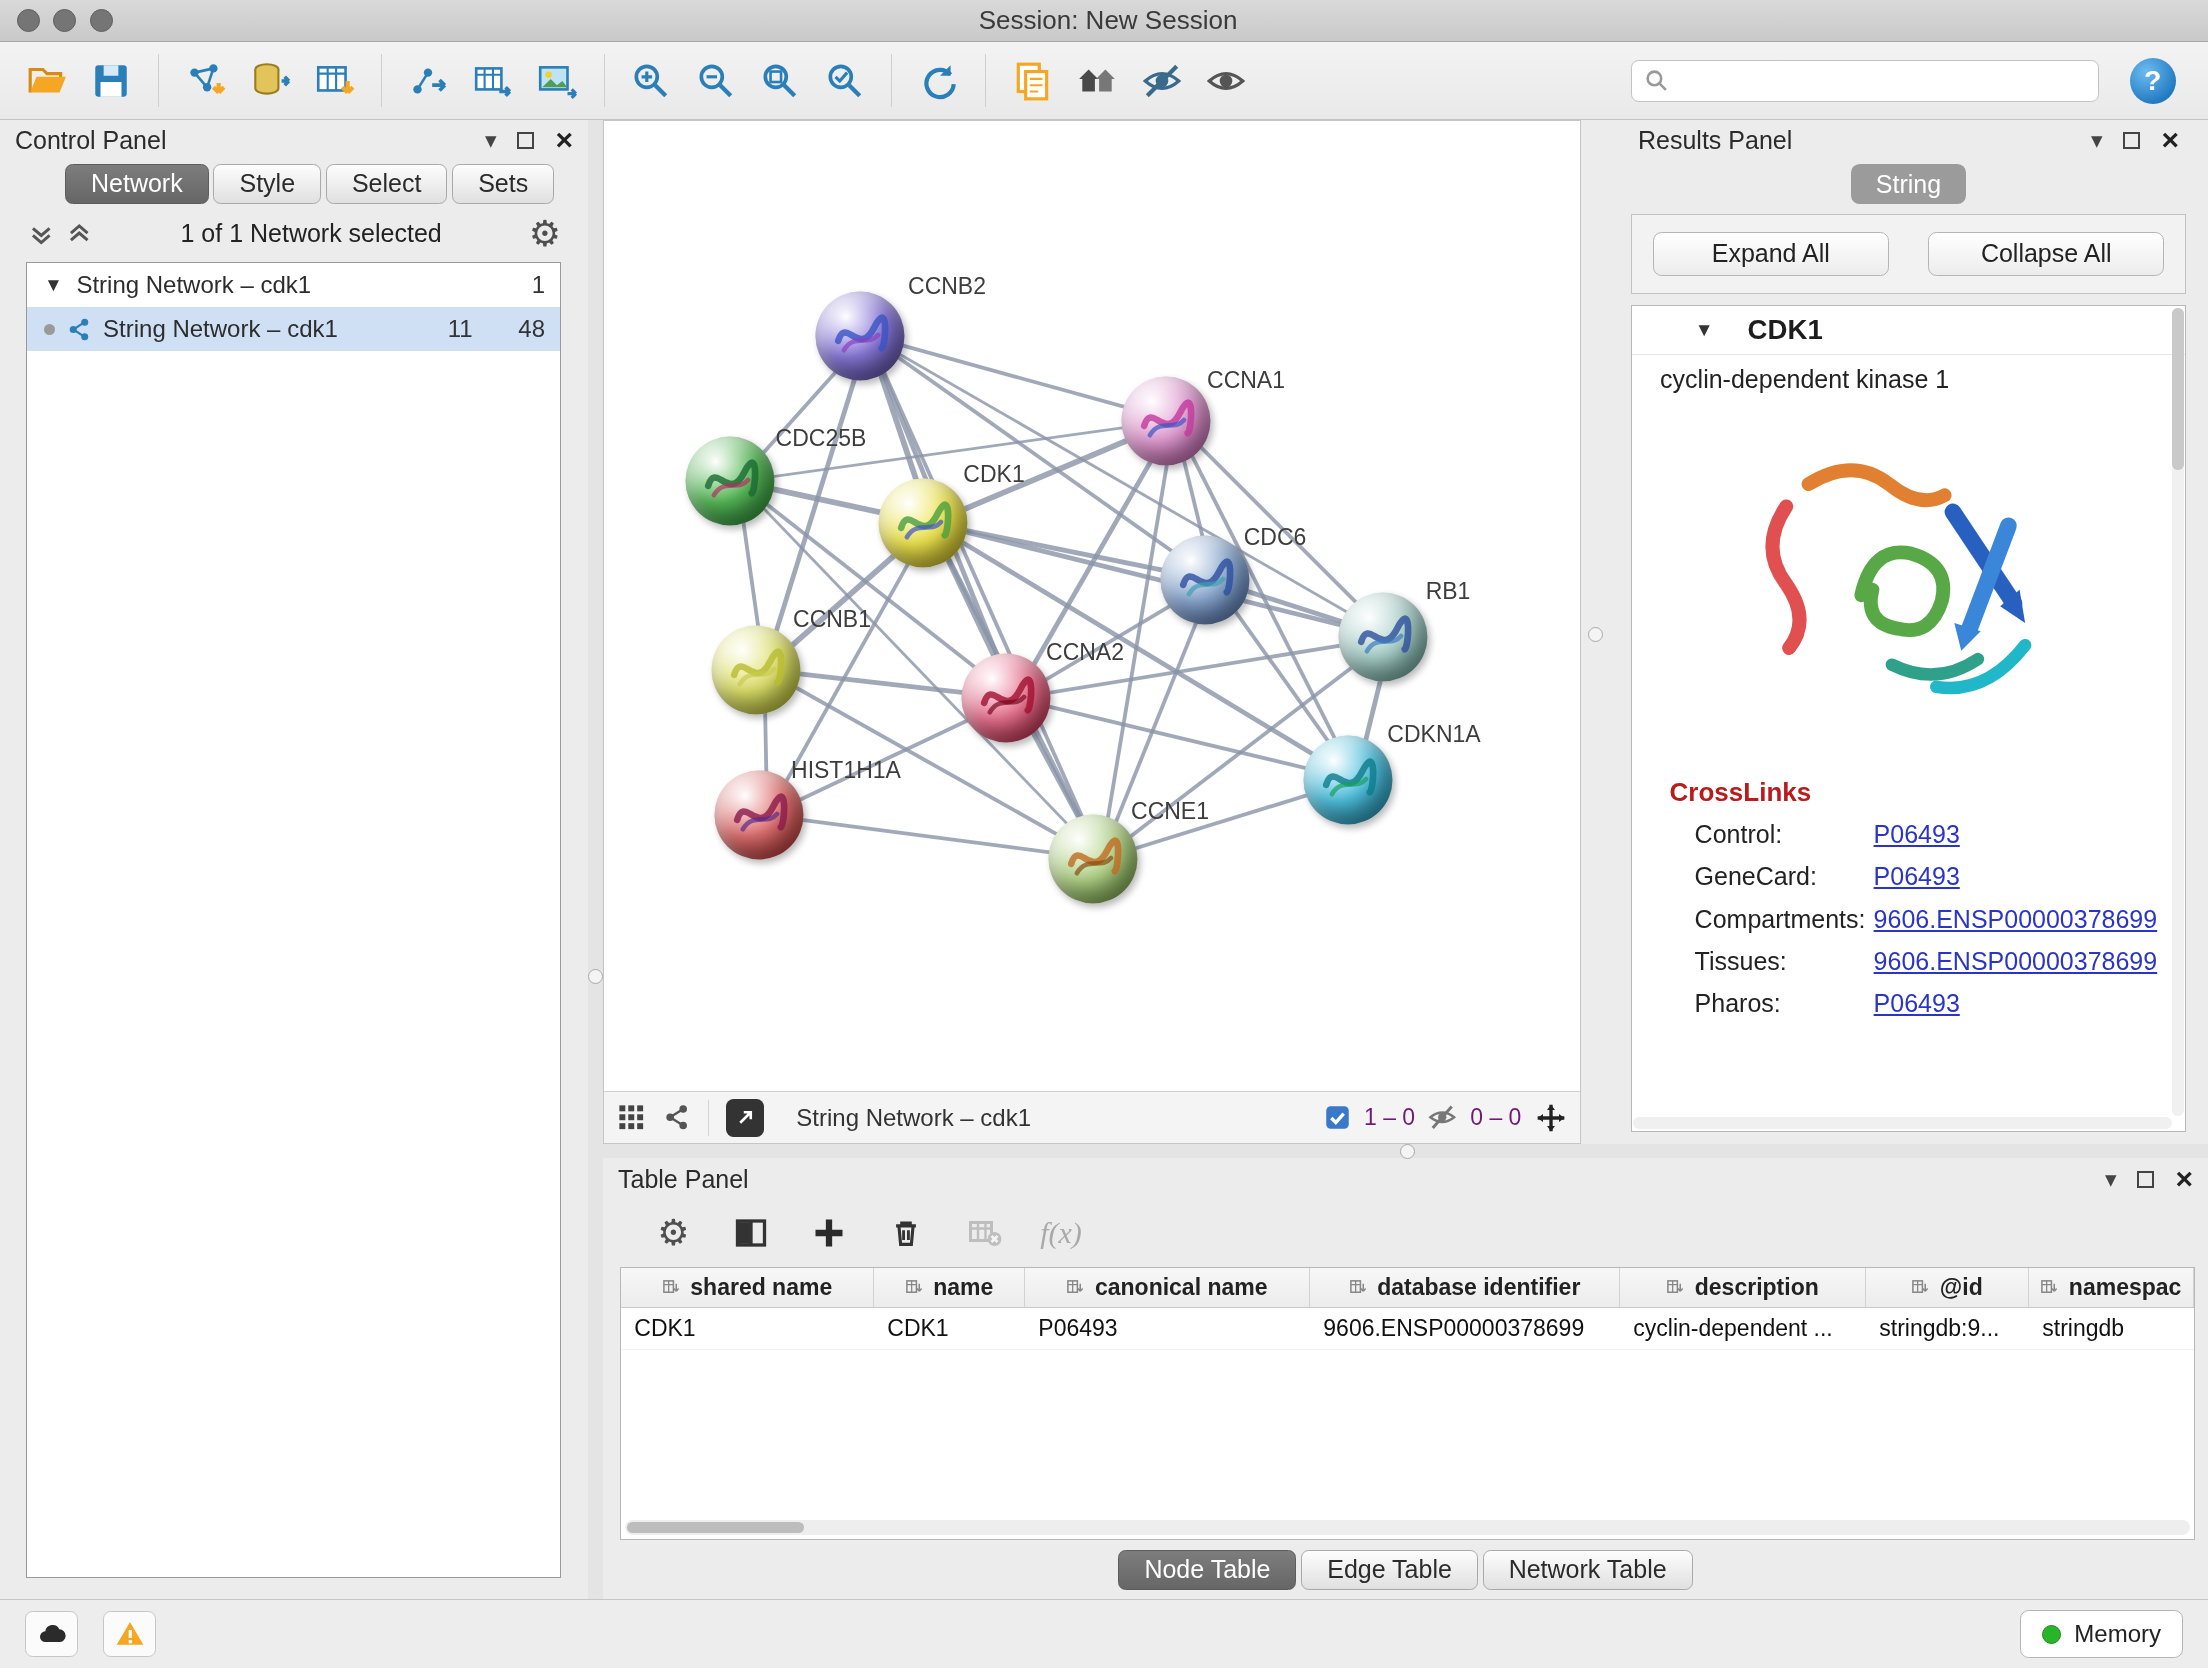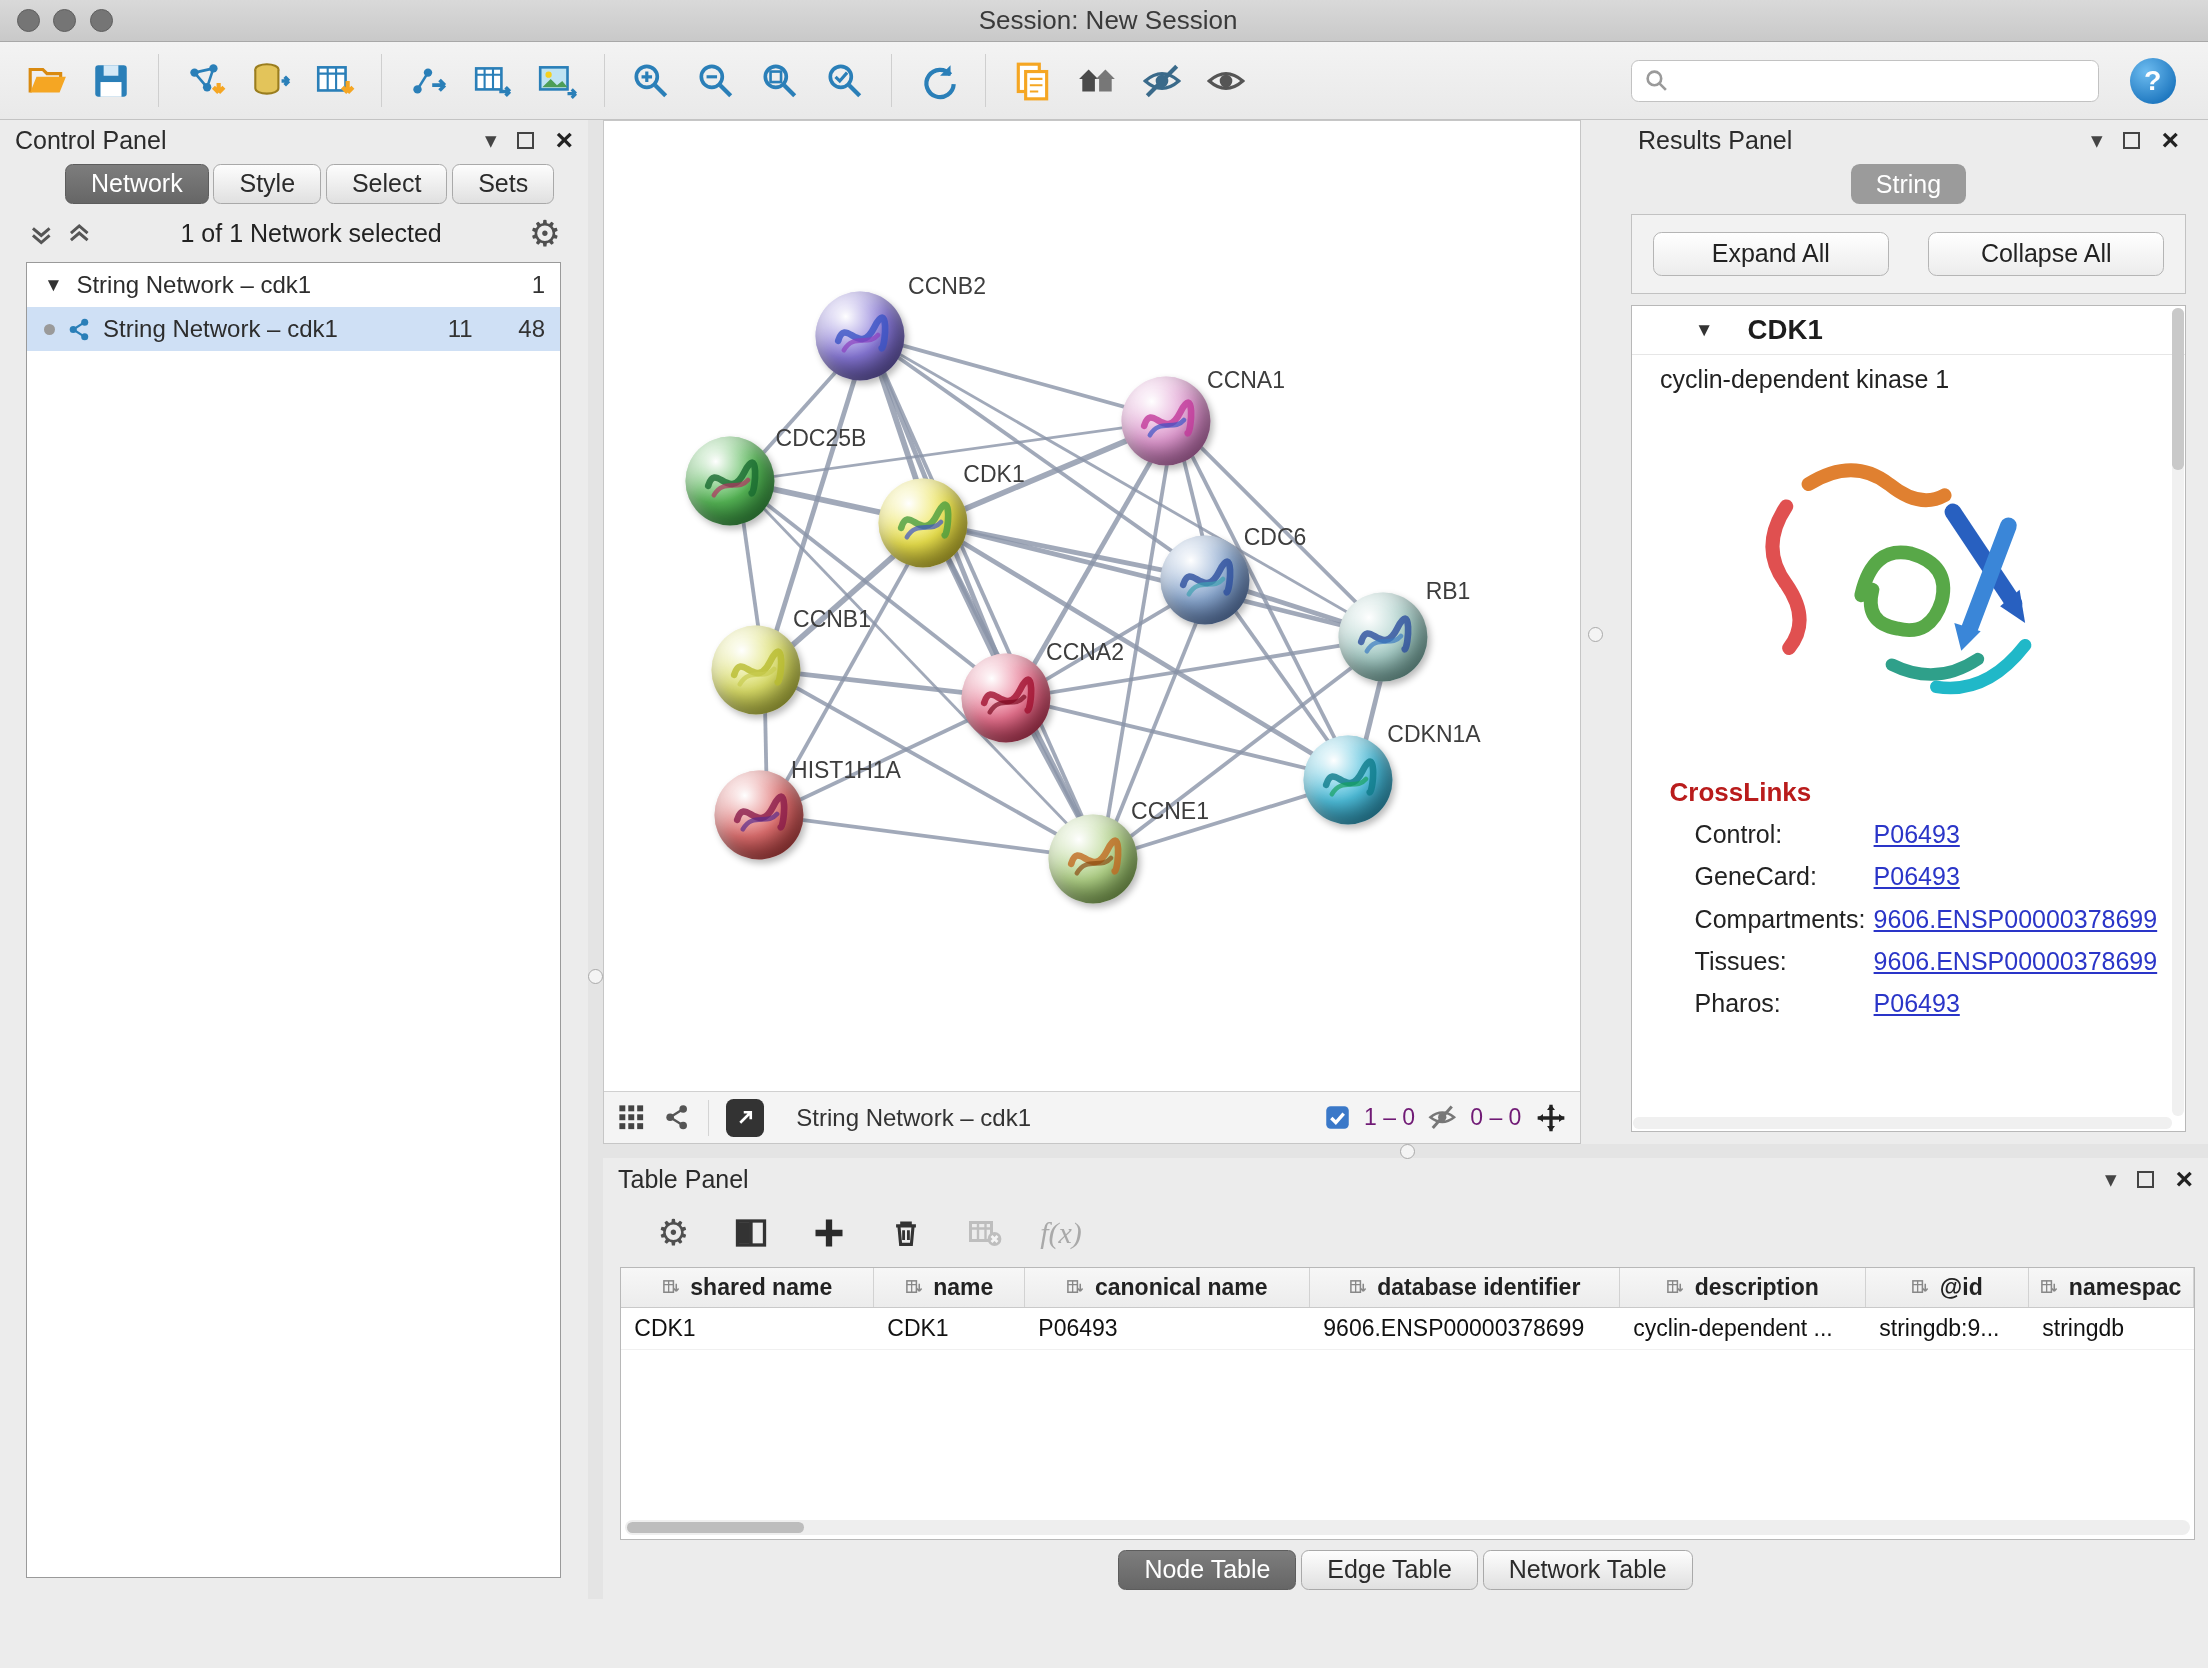--- a/index.html
+++ b/index.html
@@ -690,15 +690,33 @@
         </div>
         <div class="tp-tabs seg">
           <div class="tab sel">Node Table</div>
           <div class="tab">Edge Table</div>
           <div class="tab">Network Table</div>
         </div>
       </div>
     </div>
   </div>
 
+  <div class="statusbar">
+    <div class="sb-btn">
+      <svg width="32" height="32" viewBox="0 0 24 24">
+          <path d="M7 18 a4 4 0 0 1 0-8 a5.5 5.5 0 0 1 10.5-1.5 A4.2 4.2 0 0 1 17.5 18 Z" fill="#2b2b2b"></path>
+        </svg>
+    </div>
+    <div class="sb-btn">
+      <svg width="32" height="32" viewBox="0 0 24 24">
+          <path d="M12 3 L22 20 H2 Z" fill="#f5a623"></path>
+          <rect x="11" y="9" width="2.4" height="6" fill="#fff"></rect>
+          <rect x="11" y="16.6" width="2.4" height="2.4" fill="#fff"></rect>
+        </svg>
+    </div>
+    <div class="memory">
+      <span class="mem-dot"></span>
+      <span>Memory</span>
+    </div>
+  </div>
 
 </div>
 
 
 </body></html>

